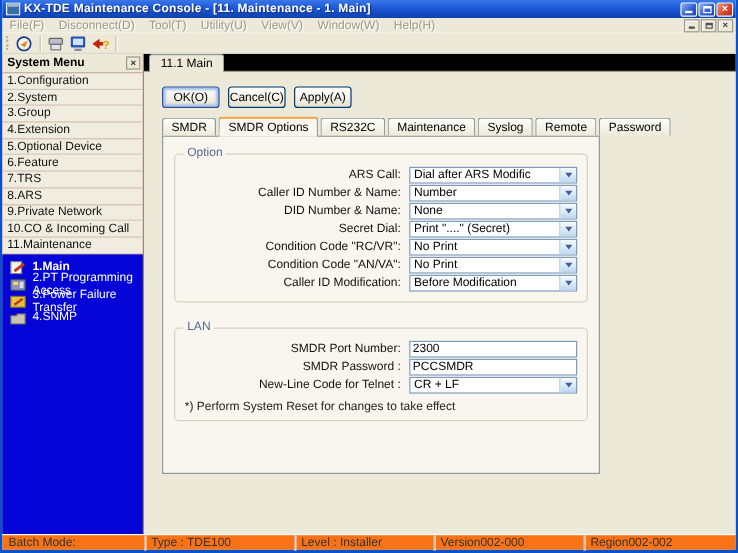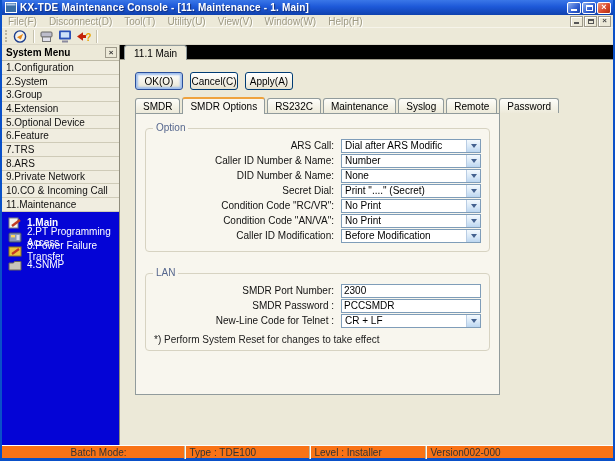--- a/index.html
+++ b/index.html
@@ -355,15 +355,16 @@
         </div>
       </div>
     </div>
   </div>
 
   <div class="statusbar">
     <div class="sb-panel sp0">Batch Mode:</div>
     <div class="sb-panel sp1">Type : TDE100</div>
     <div class="sb-panel sp2">Level : Installer</div>
     <div class="sb-panel sp3">Version002-000</div>
+    <div class="sb-panel sp4">Region002-002</div>
   </div>
 
 </div>
 
 </body></html>

